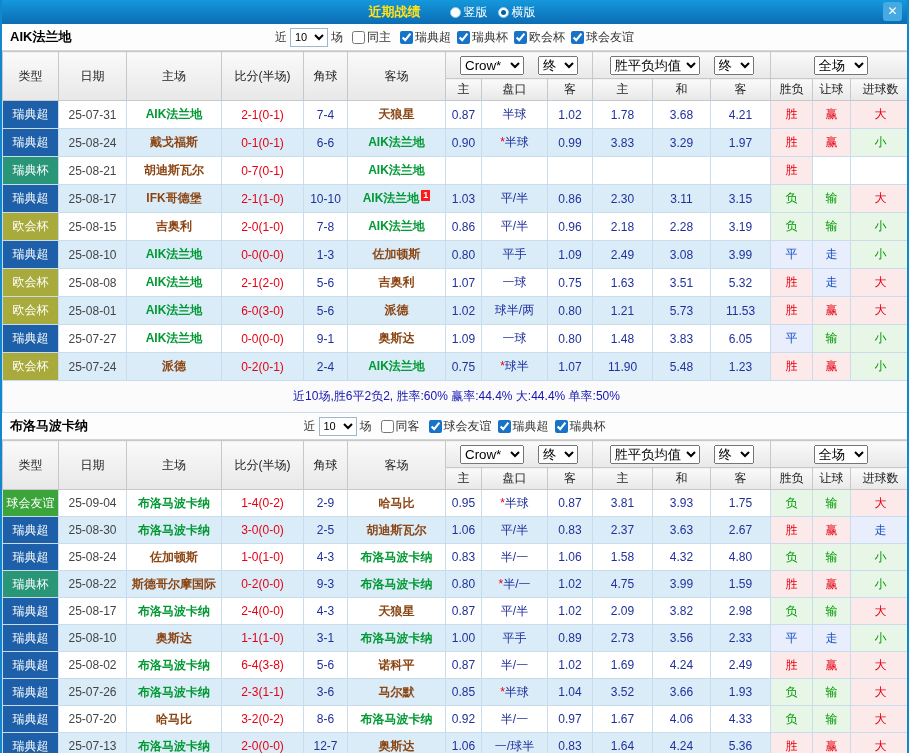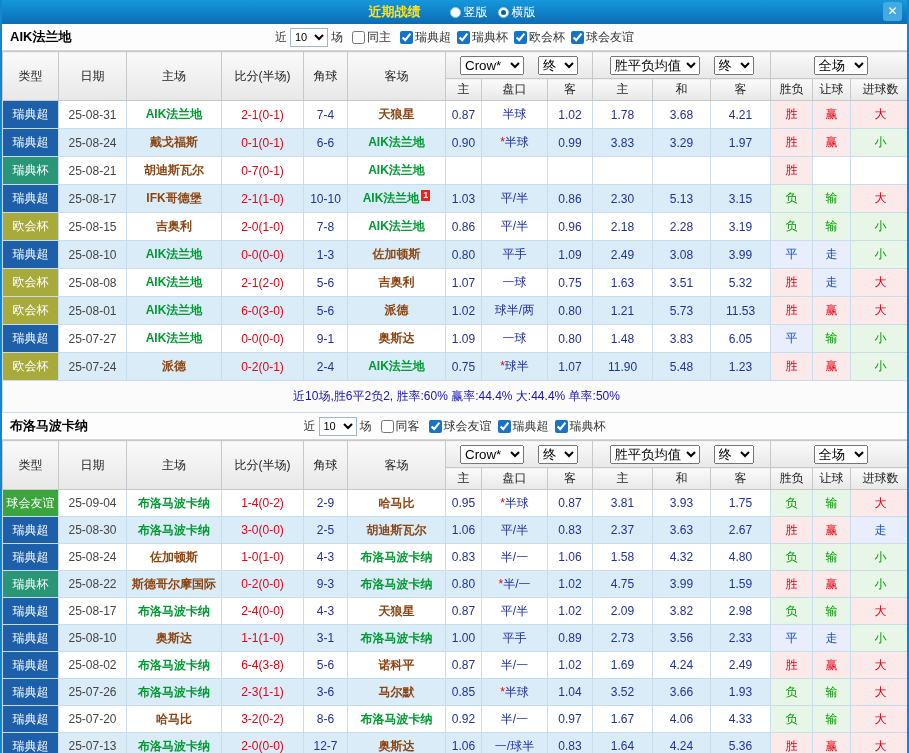--- a/index.html
+++ b/index.html
@@ -154,21 +154,21 @@
         <th>和</th>
         <th>客</th>
         <th>胜负</th>
         <th>让球</th>
         <th>进球数</th>
       </tr>
     </thead>
     <tbody id="tbody-0">
         <tr>
           <td style="background: rgb(29, 95, 168); color: rgb(255, 255, 255);">瑞典超</td>
-          <td class="date">25-08-31</td>
+          <td class="date">25-07-31</td>
           <td class="team" style="color: rgb(0, 153, 51);">AIK法兰地</td>
           <td class="score">2-1(0-1)</td>
           <td class="num">7-4</td>
           <td class="team" style="color: rgb(139, 69, 19);">天狼星</td>
           <td class="num">0.87</td>
           <td class="num">半球</td>
           <td class="num">1.02</td>
           <td class="num">1.78</td>
           <td class="num">3.68</td>
           <td class="num">4.21</td>
@@ -214,21 +214,21 @@
           <td style="background: rgb(29, 95, 168); color: rgb(255, 255, 255);">瑞典超</td>
           <td class="date">25-08-17</td>
           <td class="team" style="color: rgb(139, 69, 19);">IFK哥德堡</td>
           <td class="score">2-1(1-0)</td>
           <td class="num">10-10</td>
           <td class="team" style="color: rgb(0, 153, 51);">AIK法兰地<span class="badge">1</span></td>
           <td class="num">1.03</td>
           <td class="num">平/半</td>
           <td class="num">0.86</td>
           <td class="num">2.30</td>
-          <td class="num">5.13</td>
+          <td class="num">3.11</td>
           <td class="num">3.15</td>
           <td class="res" style="color: rgb(0, 153, 0); background: rgb(232, 246, 232);">负</td>
           <td class="res" style="color: rgb(0, 153, 0); background: rgb(232, 246, 232);">输</td>
           <td class="res" style="color: rgb(230, 0, 18); background: rgb(252, 234, 234);">大</td>
         </tr>
         <tr>
           <td style="background: rgb(169, 170, 60); color: rgb(255, 255, 255);">欧会杯</td>
           <td class="date">25-08-15</td>
           <td class="team" style="color: rgb(139, 69, 19);">吉奥利</td>
           <td class="score">2-0(1-0)</td>

